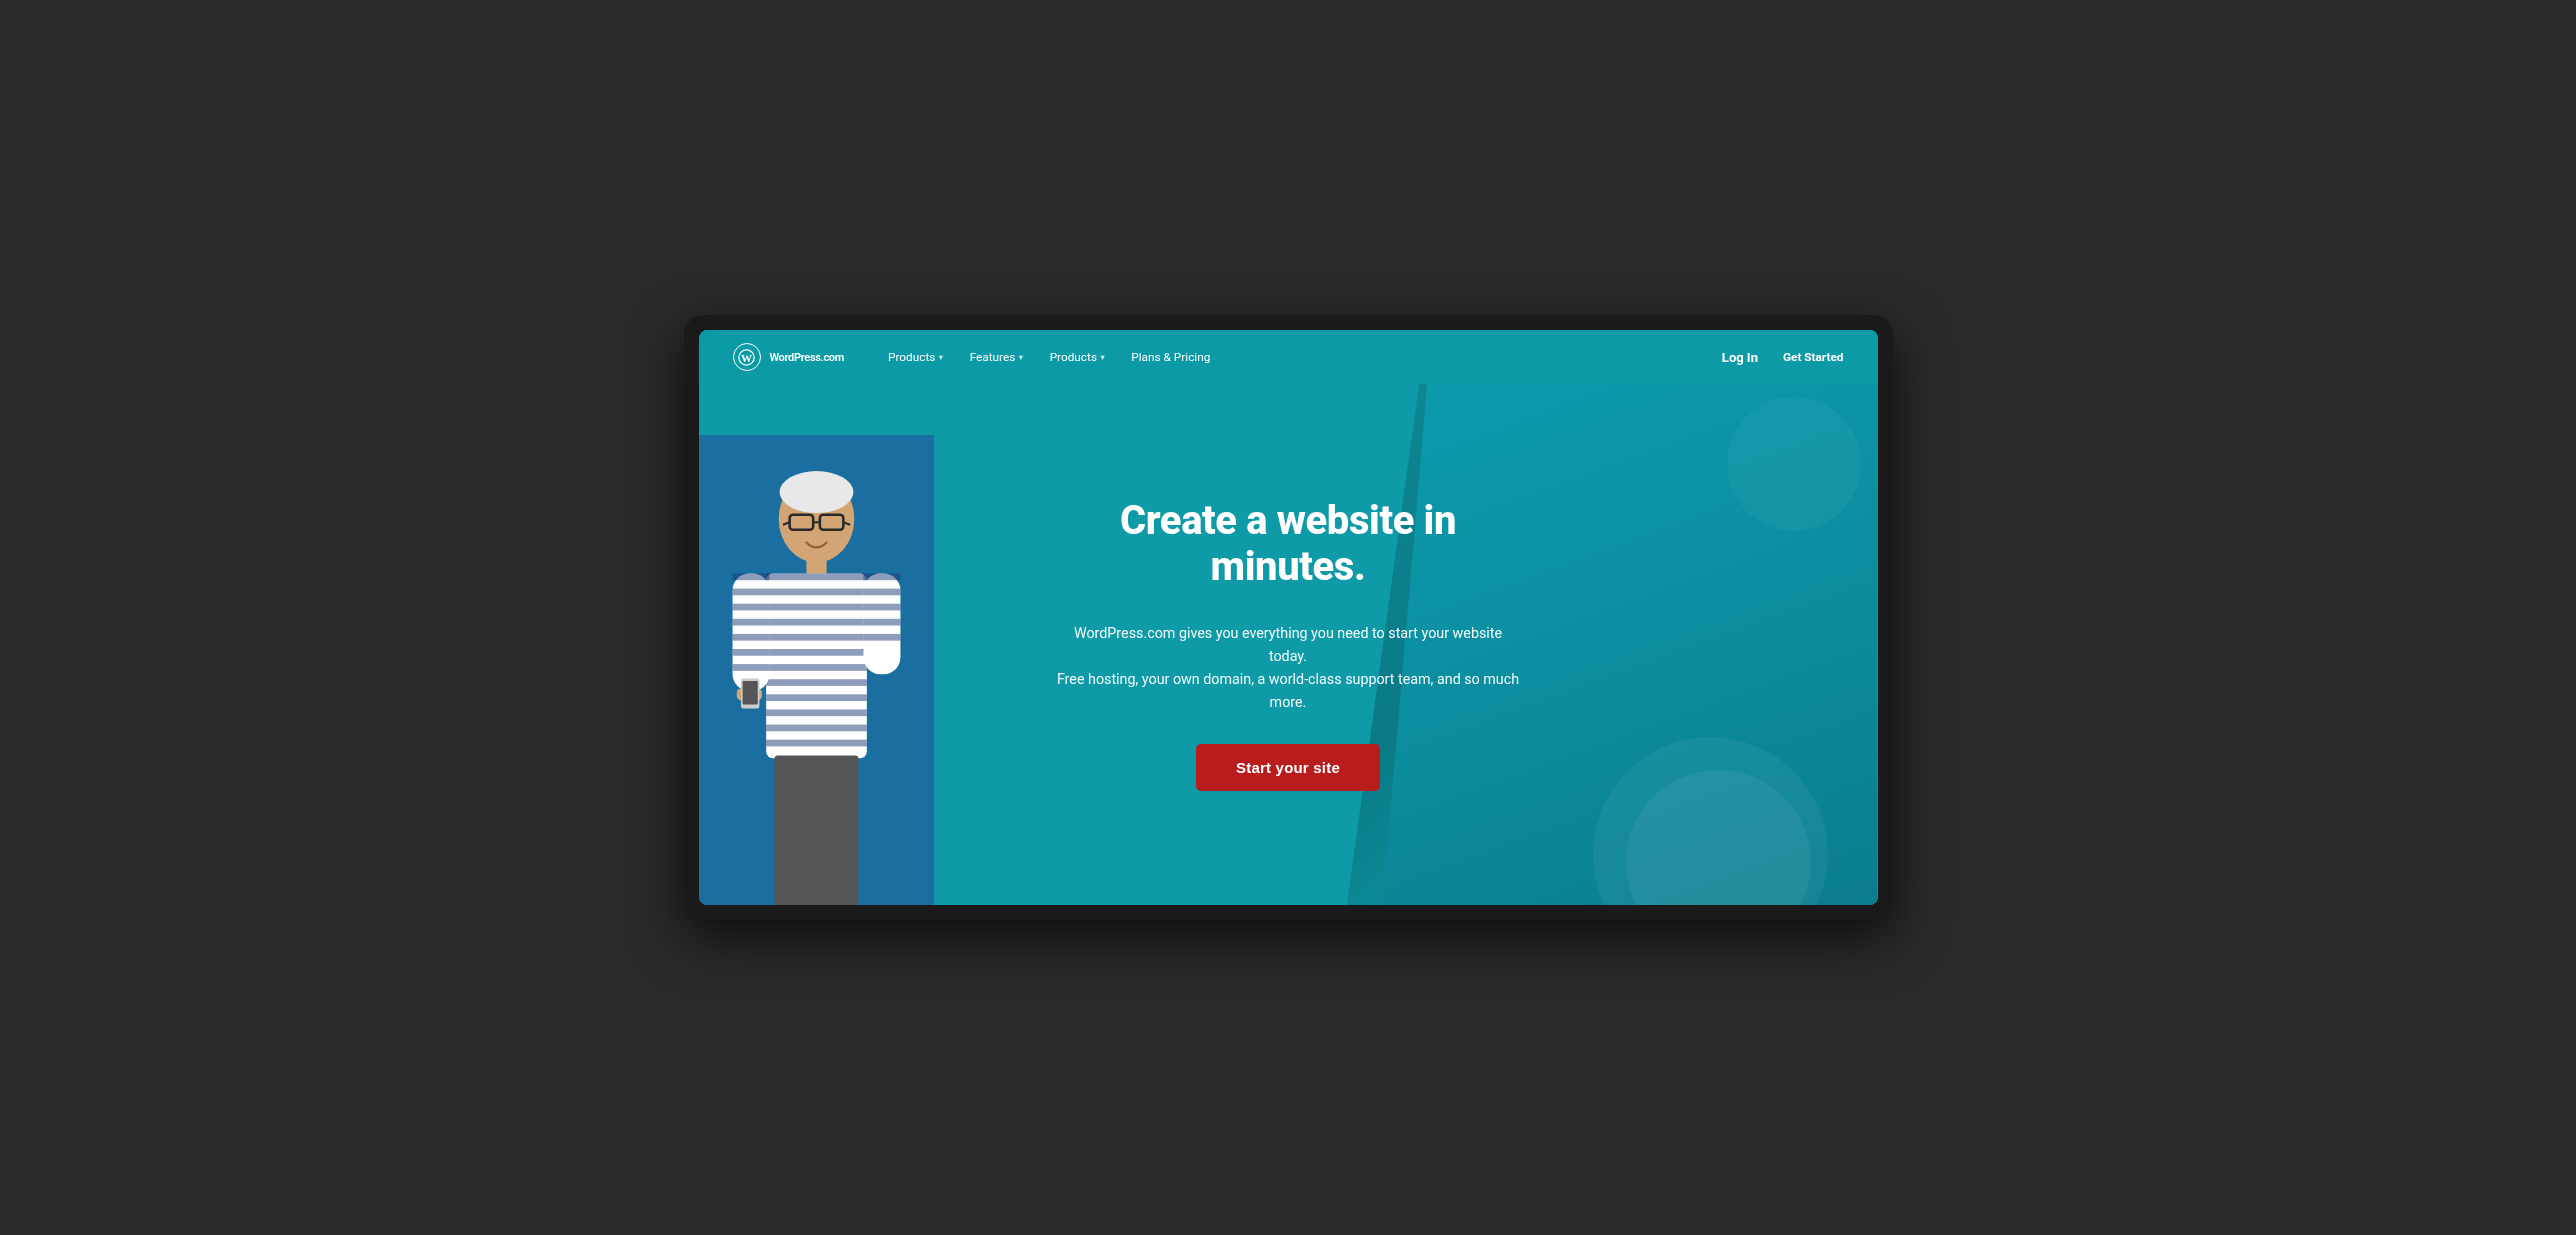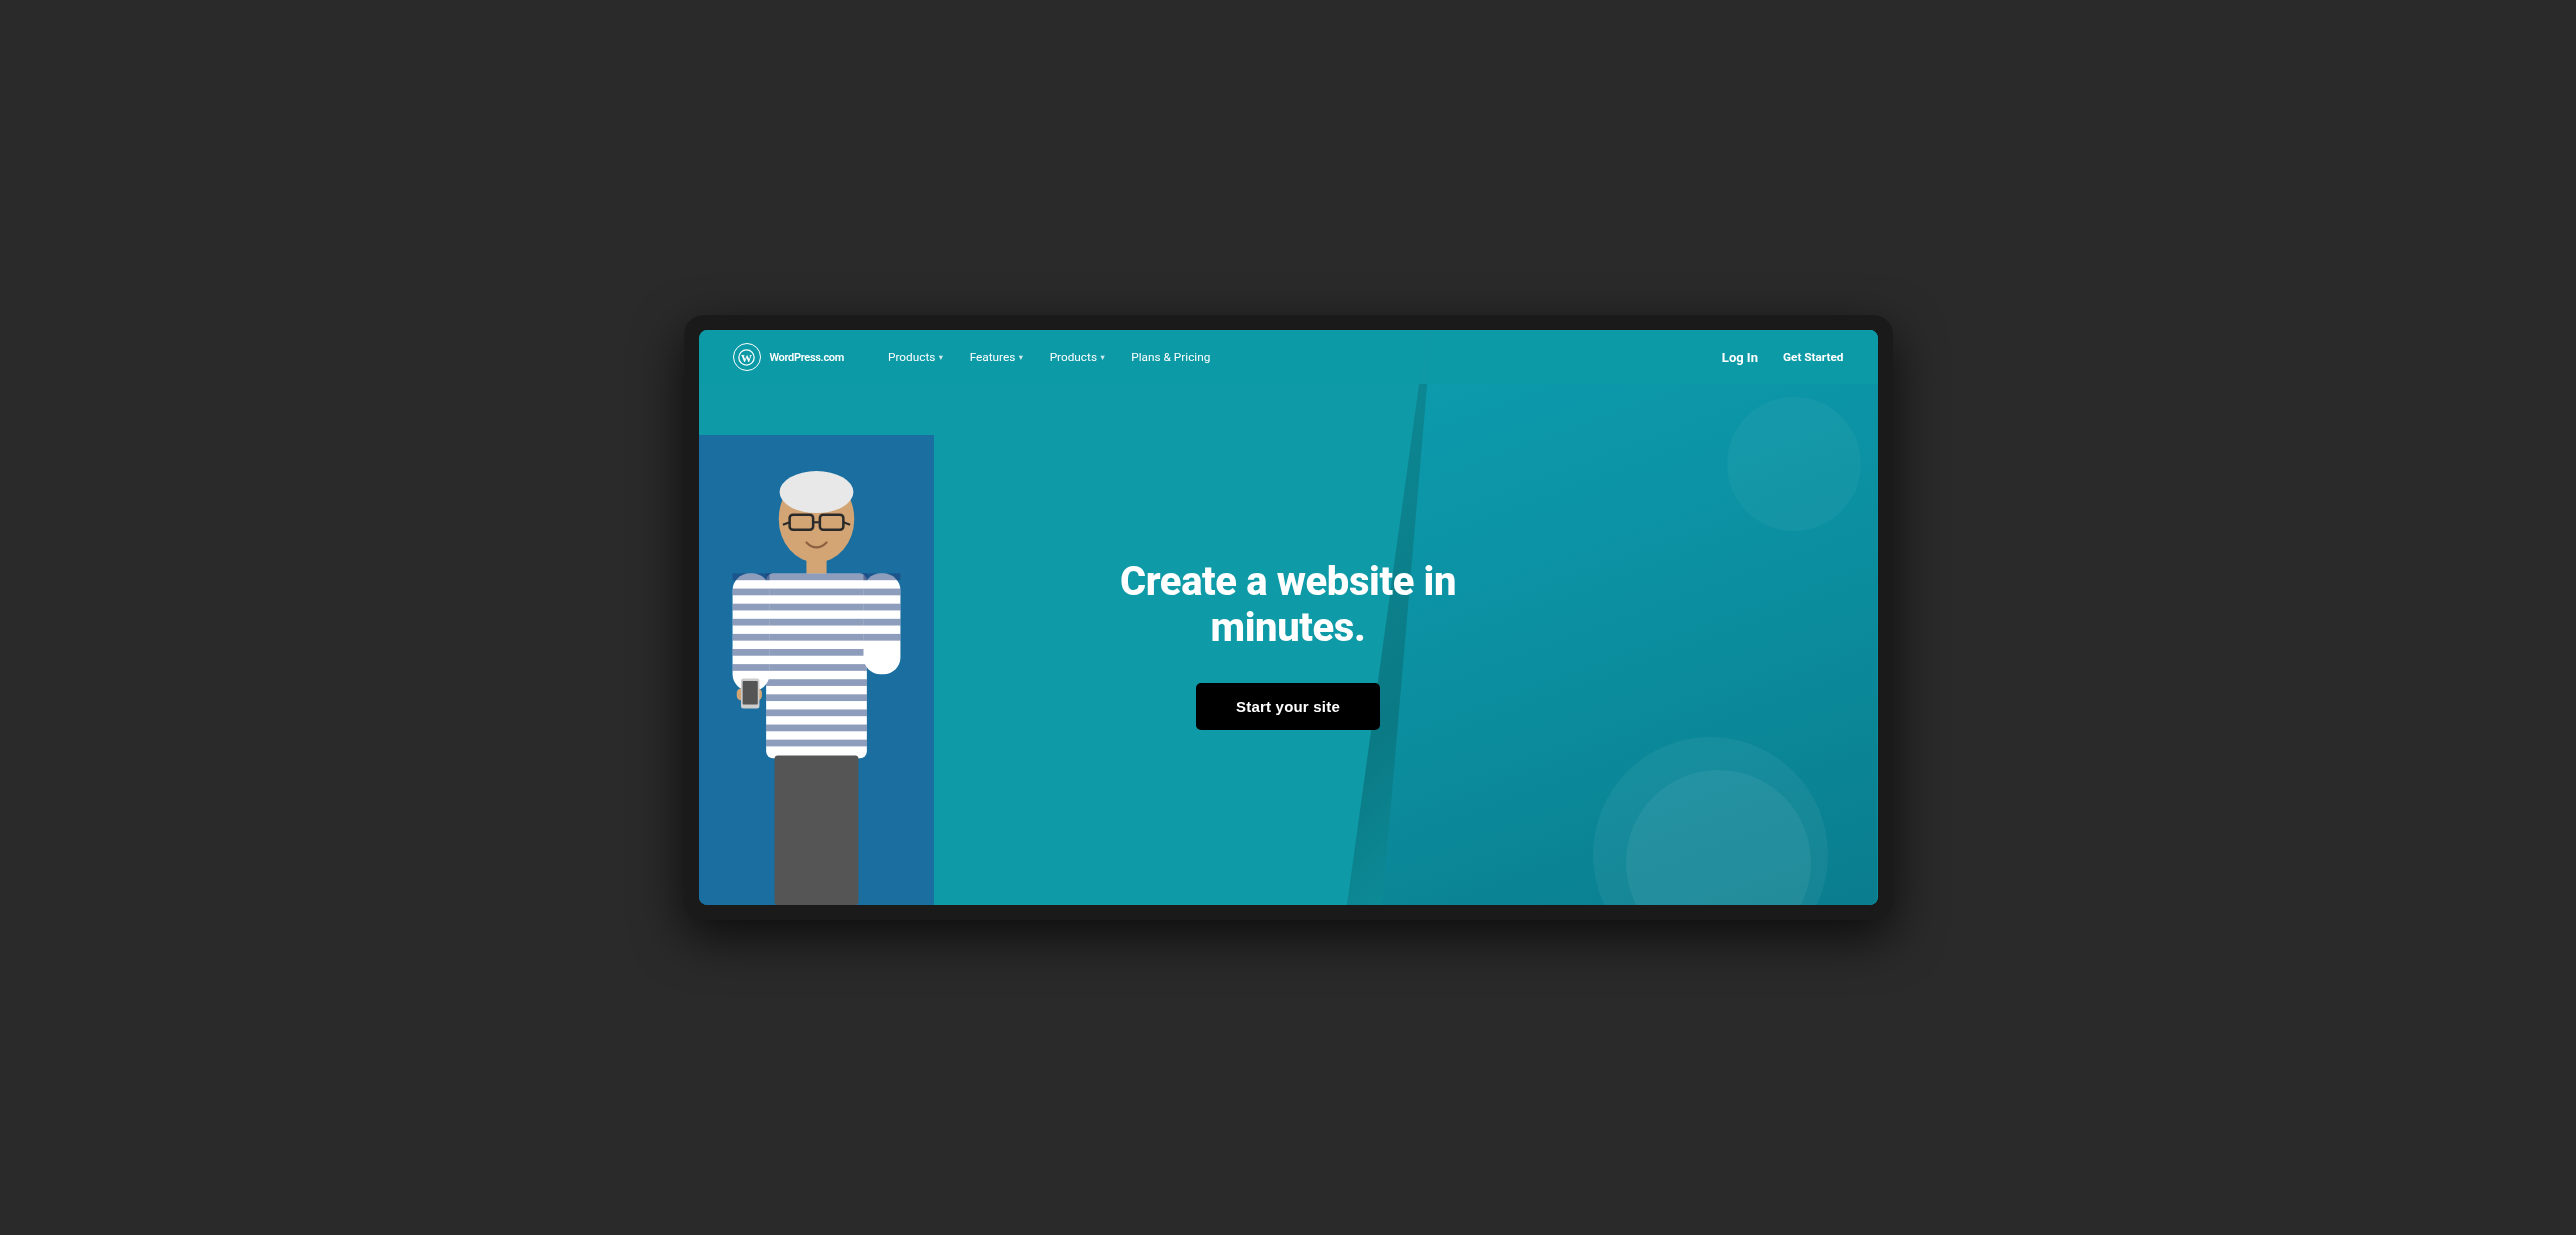--- a/index.html
+++ b/index.html
@@ -197,21 +197,21 @@
       color: white;
       font-size: 14.3px;
       font-weight: 400;
       line-height: 1.6;
       margin-bottom: 30px;
       opacity: 0.95;
     }
 
     .hero-cta {
       display: inline-block;
-      background: #000000;
+      background: #b91c1c;
       color: white;
       font-size: 15px;
       font-weight: 700;
       padding: 15px 40px;
       border-radius: 5px;
       border: none;
       cursor: pointer;
       letter-spacing: 0.2px;
     }
 
@@ -352,19 +352,23 @@
           <rect x="196" y="237" width="44" height="8" fill="rgba(30,60,120,0.5)"></rect>
 
           <path d="M 128 128 Q 140 140 152 128" stroke="#8a6040" stroke-width="2.5" fill="none" stroke-linecap="round"></path>
 
           <rect x="90" y="382" width="100" height="178" rx="4" fill="#555"></rect>
         </svg>
       </div>
 
       <div class="hero-content">
         <h1 class="hero-title">Create a website in minutes.</h1>
+        <p class="hero-subtitle">
+          <span>WordPress.com gives you everything you need to start your website today.</span><br>
+          <span>Free hosting, your own domain, a world-class support team, and so much more.</span>
+        </p>
         <button class="hero-cta">Start your site</button>
       </div>
 
     </div>
   </div>
 </div>
 
 
 </body></html>

